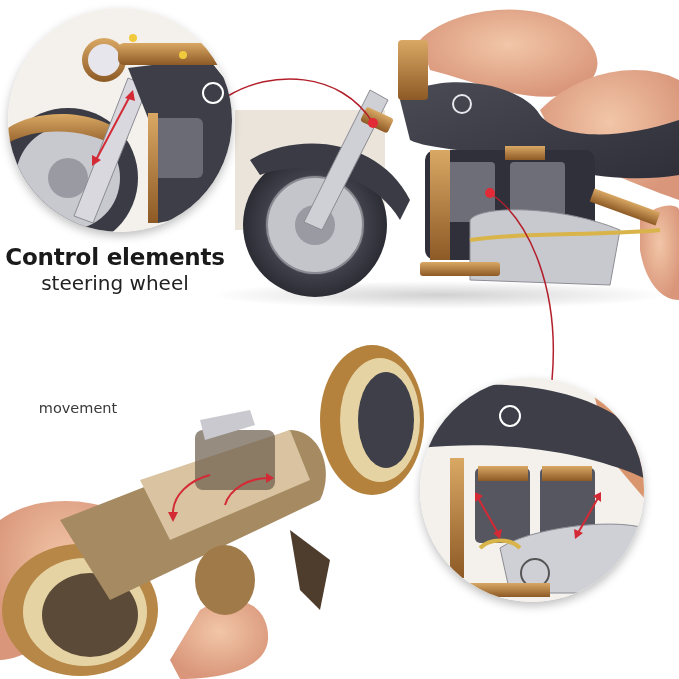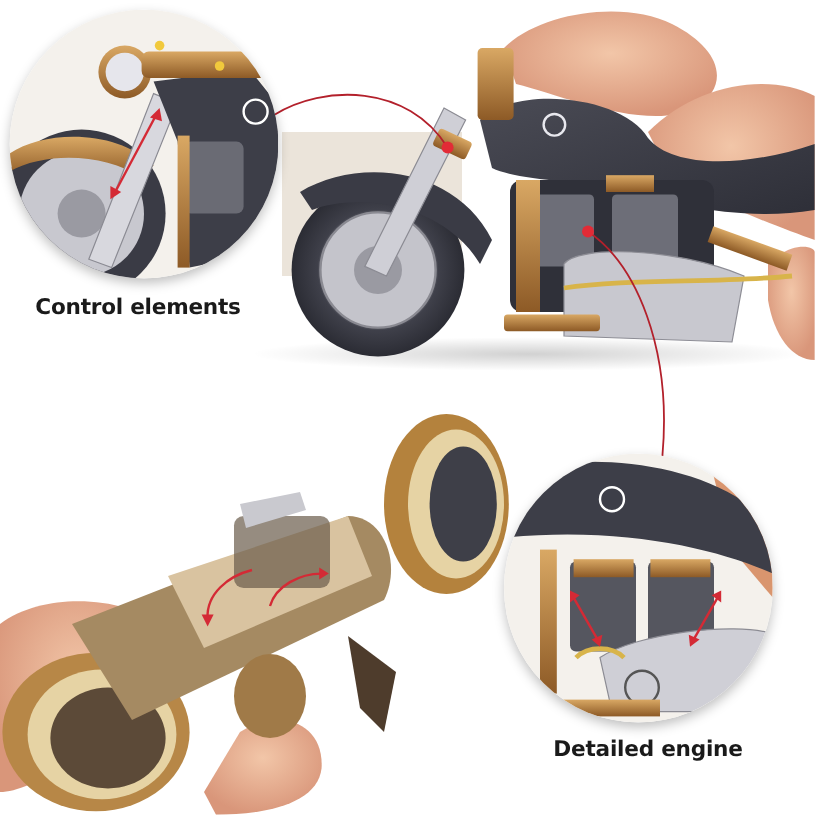--- a/index.html
+++ b/index.html
@@ -1,21 +1,21 @@
 <!DOCTYPE html>
 <html><head>
 <meta charset="utf-8">
 <style>
   html, body { margin:0; padding:0; background:#ffffff; }
   body { width:679px; height:679px; position:relative; overflow:hidden;
          font-family:"DejaVu Sans","Liberation Sans",sans-serif; }
   .abs { position:absolute; }
   svg { display:block; }
   .caption { position:absolute; text-align:center; color:#1a1a1a; }
-  .cap-title { font-weight:bold; font-size:18px; letter-spacing:-0.2px; line-height:26px; }
+  .cap-title { font-weight:bold; font-size:23px; letter-spacing:-0.2px; line-height:26px; }
   .cap-sub { font-size:20px; line-height:26px; color:#222; }
   .side-note { position:absolute; left:30px; top:396px; width:96px; text-align:center;
                font-size:14.5px; line-height:24px; color:#3a3a3a; }
 </style>
 </head>
 <body>
 
 <svg class="abs" style="left:0;top:0" width="679" height="679" viewBox="0 0 679 679">
   <defs>
     <radialGradient id="skinG" cx="50%" cy="40%" r="60%">
@@ -165,20 +165,21 @@
     <polygon points="55,114 63,118 55,124" fill="#d42a35"></polygon>
     <polygon points="80,161 73,155 82,151" fill="#d42a35"></polygon>
     <line x1="178" y1="120" x2="158" y2="155" stroke="#d42a35" stroke-width="2"></line>
     <polygon points="181,114 181,124 173,118" fill="#d42a35"></polygon>
     <polygon points="155,161 154,151 163,155" fill="#d42a35"></polygon>
   </svg>
 </div>
 
 <div class="caption" style="left:0;top:244px;width:230px">
   <div class="cap-title">Control elements</div>
+  <div class="cap-sub">steering wheel</div>
 </div>
 
 <div class="caption" style="left:420px;top:612px;width:240px">
-  <div class="cap-title">Detailed engine</div>
 </div>
 
 <div class="side-note">
+  <div>movement</div>
 </div>
 
 </body></html>

